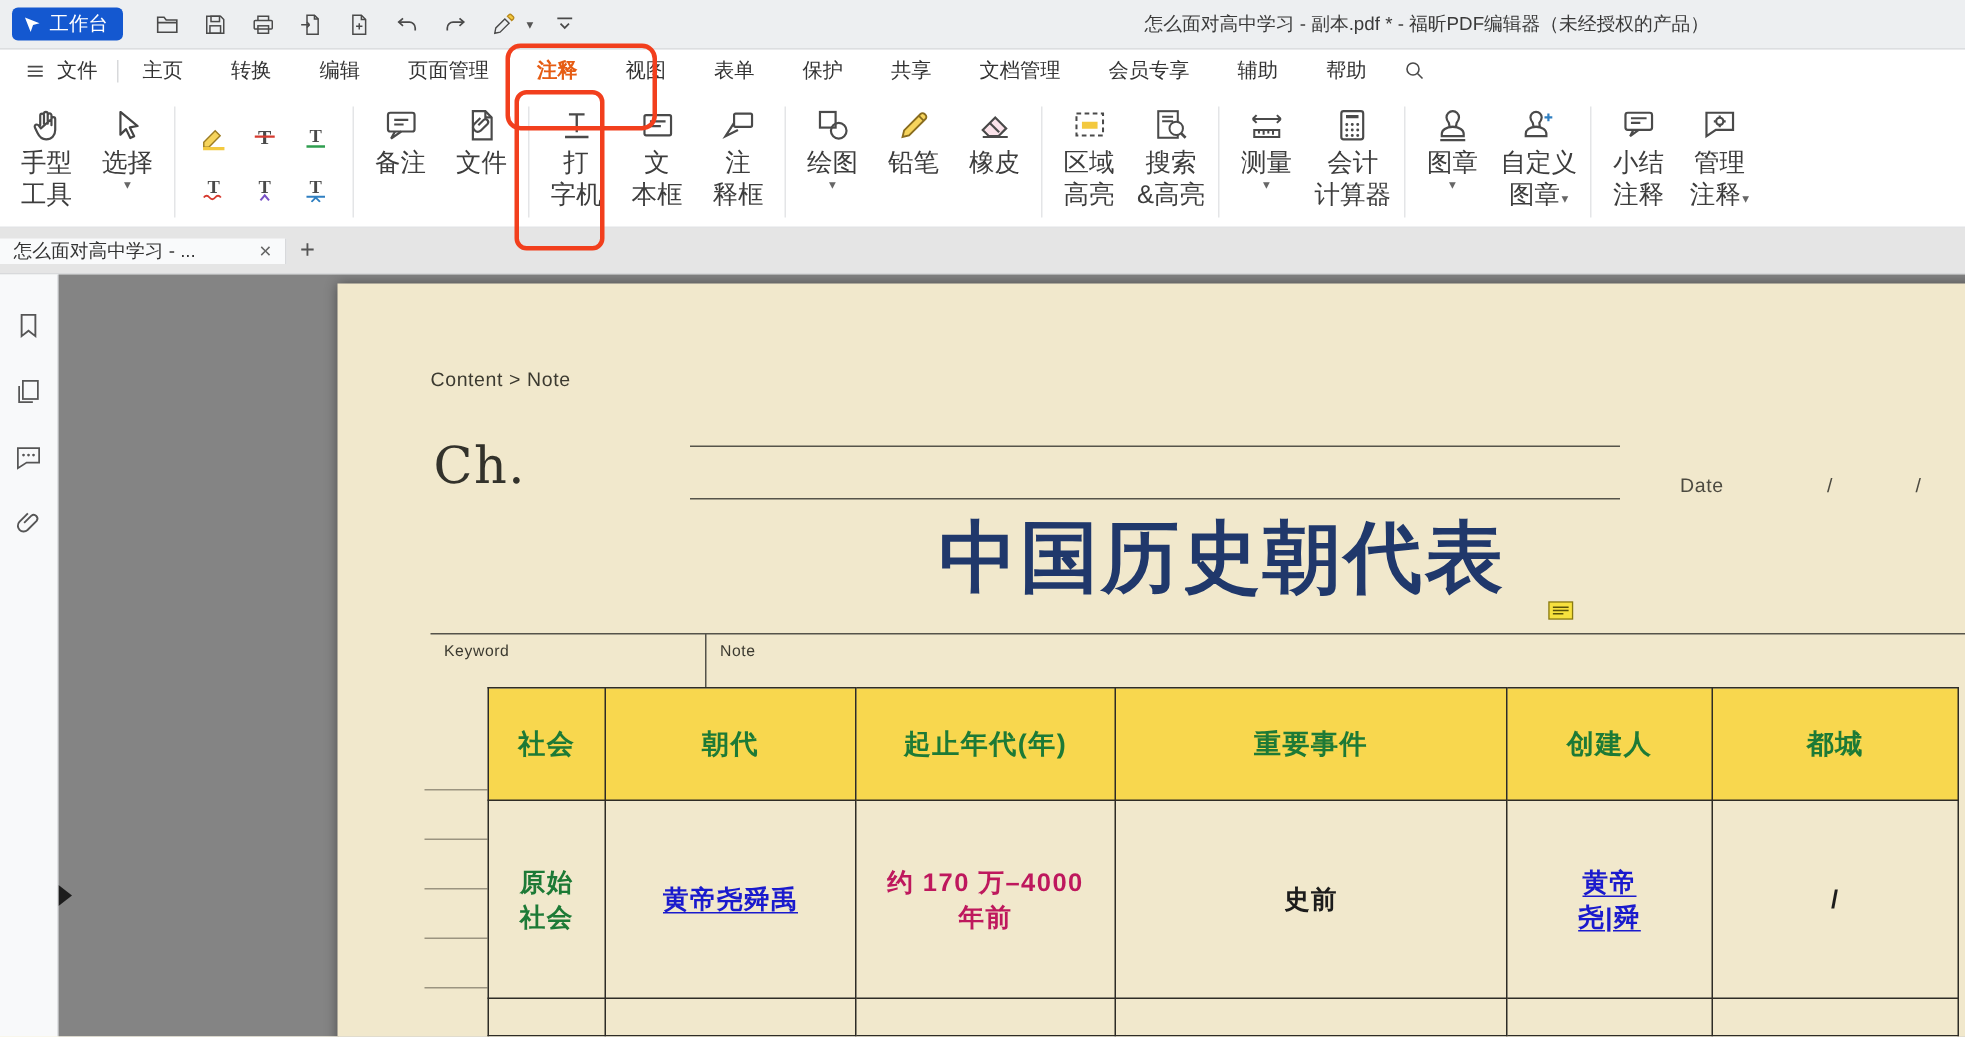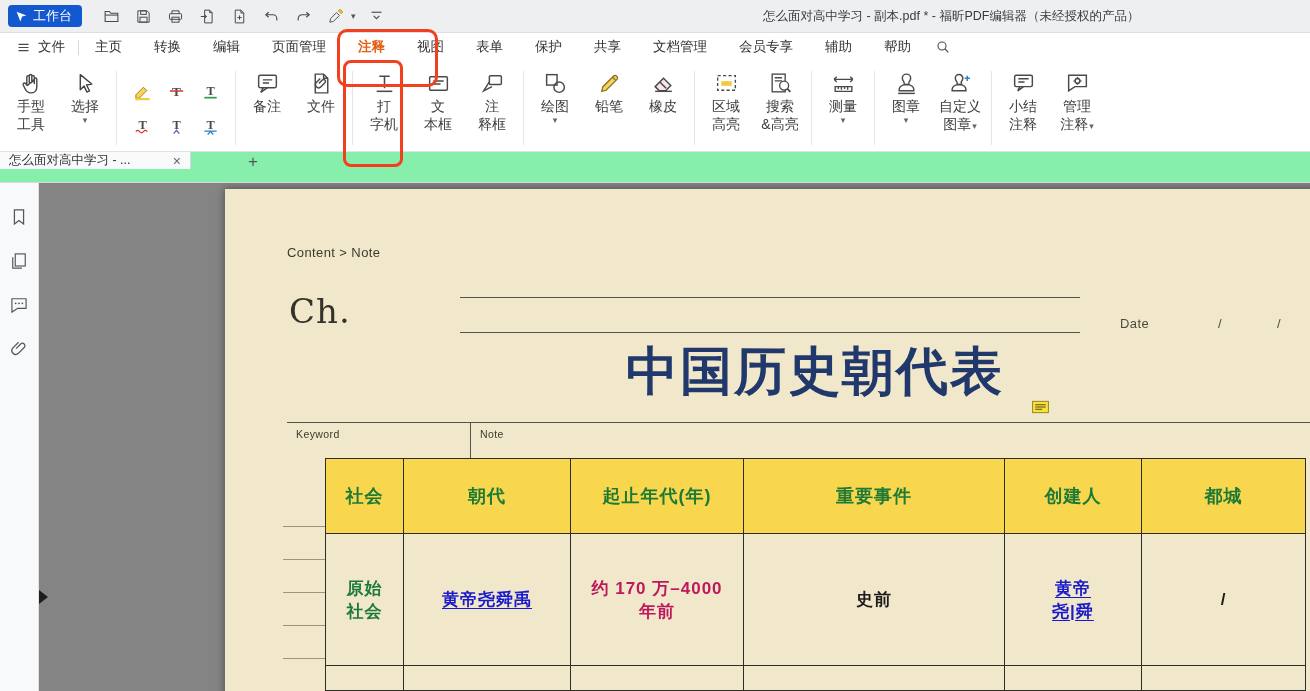--- a/index.html
+++ b/index.html
@@ -32,37 +32,37 @@
   .menu-items{display:flex;height:28px;}
   .menu-item{padding:0 16px;height:28px;line-height:28px;white-space:nowrap;cursor:default;}
   .menu-item.active{color:#e65c13;font-weight:bold;}
   .menu-search{margin-left:8px;display:flex;align-items:center;}
   .menu-search svg{width:16px;height:16px;display:block;}
 
   
   .ribbon{height:90px;background:#fff;border-bottom:1px solid #e2e3e5;flex:0 0 auto;overflow:hidden;}
   .ribbon-tools{display:flex;align-items:stretch;height:100%;padding:2px 2px 0 4px;}
   .tool{display:flex;flex-direction:column;align-items:center;justify-content:flex-start;
-    padding:5px 5px 3px;min-width:44px;border-radius:4px;font-size:14px;color:#3d3d3d;
+    padding:5px 5px 3px;min-width:44px;border-radius:4px;font-size:17px;color:#3d3d3d;
     line-height:1.25;white-space:nowrap;cursor:default;}
   .ticon{height:30px;display:flex;align-items:center;}
   .ticon svg{width:25px;height:25px;display:block;}
   .lbl{text-align:center;}
   .arrow{height:10px;line-height:9px;font-size:9px;color:#666;}
   .arrow::after{content:"▾";}
   .arrow-inline{font-size:9px;color:#666;margin-left:1px;}
   .arrow-inline::after{content:"▾";}
   .rsep{width:1px;background:#e4e5e7;margin:8px 4px;flex:0 0 auto;}
   .format-grid{display:grid;grid-template-columns:repeat(3,30px);grid-template-rows:repeat(2,31px);
     gap:3px 4px;align-self:center;margin:0 6px;}
   .fmt{display:flex;align-items:center;justify-content:center;border-radius:3px;}
   .fmt svg{width:19px;height:19px;display:block;}
 
   
-  .tabbar{height:30px;background:#86efac;border-bottom:1px solid #d8d9db;display:flex;align-items:flex-start;flex:0 0 auto;gap:48px;}
+  .tabbar{height:30px;background:#e5e5e5;border-bottom:1px solid #d8d9db;display:flex;align-items:center;flex:0 0 auto;}
   .doc-tab{width:172px;background:#f9fafb;border-right:1px solid #d8d9db;display:flex;align-items:center;
     padding:0 9px;font-size:12.5px;color:#333;gap:8px;}
   .tab-label{flex:1;overflow:hidden;white-space:nowrap;}
   .tab-close{color:#666;font-size:14px;cursor:default;}
   .new-tab{width:28px;display:flex;align-items:center;justify-content:center;font-size:17px;color:#555;}
 
   
   .content{flex:1;display:flex;min-height:0;}
   .sidebar{width:38px;background:#f8f9fa;border-right:1px solid #e0e2e4;display:flex;flex-direction:column;
     align-items:center;padding-top:24px;gap:24px;flex:0 0 auto;}
@@ -393,20 +393,31 @@
         <div class="tool">
           <div class="ticon">
             <svg viewBox="0 0 24 24" fill="none" stroke="#4a4a4a" stroke-width="1.3">
               <path d="M3 8h18M3 8l2.5-2.5M3 8l2.5 2.5M21 8l-2.5-2.5M21 8l-2.5 2.5"></path>
               <path d="M4 15h16v4.5H4z"></path>
               <path d="M7 15v2.2M10 15v3M13 15v2.2M16 15v3"></path>
             </svg>
           </div>
           <div class="lbl">测量</div>
           <div class="arrow"></div>
+        </div>
+        <div class="tool">
+          <div class="ticon">
+            <svg viewBox="0 0 24 24" fill="none" stroke="#4a4a4a" stroke-width="1.4">
+              <rect x="5" y="3" width="14" height="18" rx="1.5"></rect>
+              <path d="M8 6.5h8" stroke-width="2"></path>
+              <path d="M8.5 11.5h.01M12 11.5h.01M15.5 11.5h.01M8.5 15h.01M12 15h.01M15.5 15h.01M8.5 18.5h.01M12 18.5h.01M15.5 18.5h.01" stroke-width="1.9" stroke-linecap="round"></path>
+            </svg>
+          </div>
+          <div class="lbl">会计</div>
+          <div class="lbl">计算器</div>
         </div>
         <div class="rsep"></div>
         <div class="tool">
           <div class="ticon">
             <svg viewBox="0 0 24 24" fill="none" stroke="#4a4a4a" stroke-width="1.4">
               <path d="M9.5 10.5C8.7 9.4 8 8.3 8 7a4 4 0 018 0c0 1.3-.7 2.4-1.5 3.5L14 13h-4z"></path>
               <path d="M5 17.5c0-2.3 2.7-4.5 7-4.5s7 2.2 7 4.5V19H5z"></path>
               <path d="M4 21.5h16"></path>
             </svg>
           </div>

